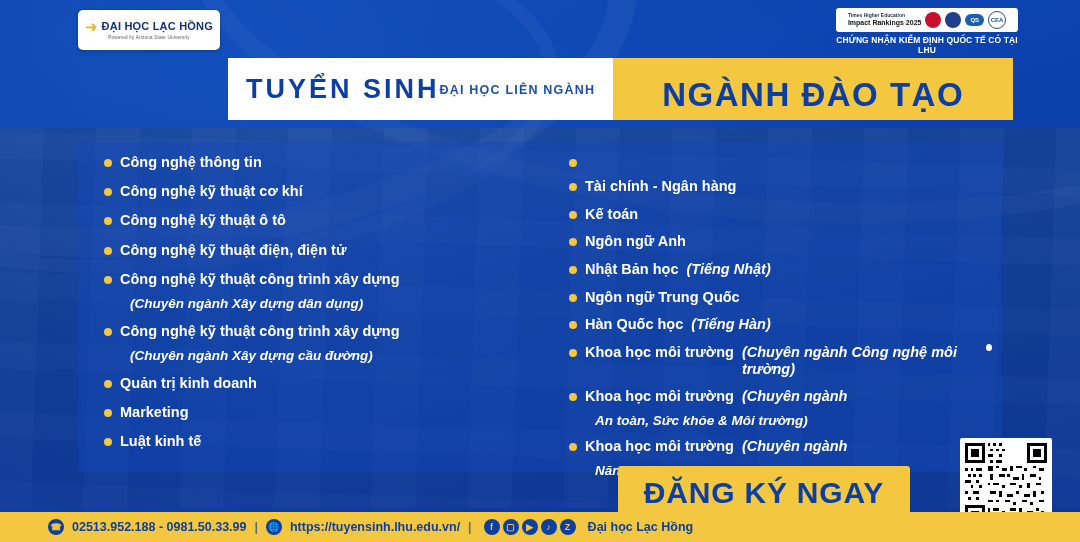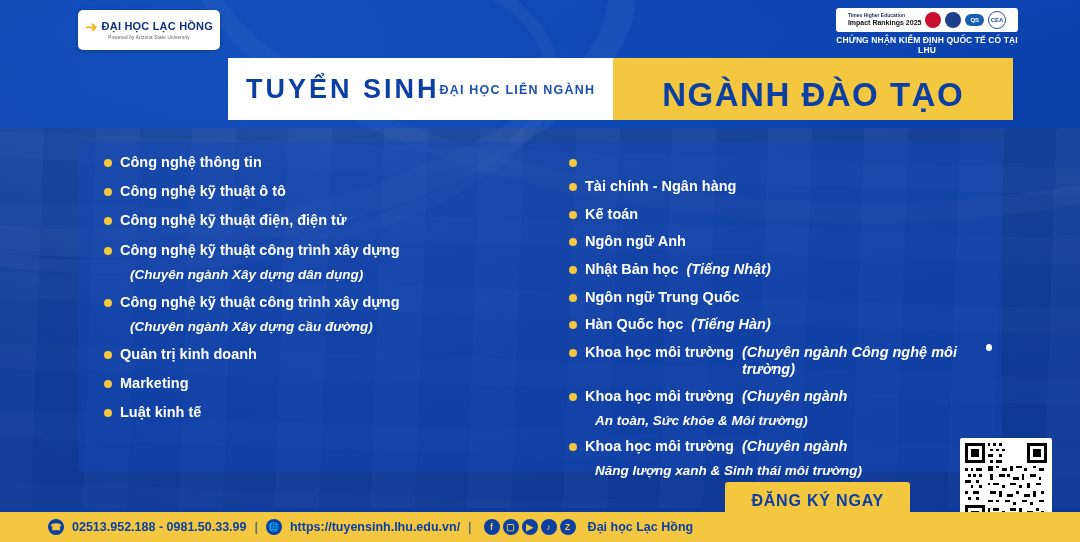--- a/index.html
+++ b/index.html
@@ -136,21 +136,21 @@
   .inline-ital { font-style: italic; font-weight:600; }
   .dot-end { display:inline-block; width:7px;height:7px;border-radius:50%;background:#ffffff; margin-left:6px; vertical-align:middle;}
 
   
   .cta {
     position:absolute; right: 170px; bottom: 22px;
     background:#f3c73f;
     padding: 10px 26px;
     border-radius: 3px;
   }
-  .cta span { font-size:16px; font-weight:bold; color:#0b3fa4; letter-spacing:.8px; }
+  .cta span { font-size:30px; font-weight:bold; color:#0b3fa4; letter-spacing:.8px; }
 
   
   .qr {
     position:absolute; right: 28px; bottom: 12px;
     width:92px; height:92px; background:#fff; padding:5px; border-radius:2px;
   }
   .qr-grid { width:100%; height:100%; }
 
   
   .footer {
@@ -214,20 +214,24 @@
     </div>
   </div>
 
   <div class="panel">
     <div class="cols">
 
       <div class="col left">
         <div class="item">
           <span class="bullet"></span>
           <span class="txt">Công nghệ thông tin</span>
+        </div>
+        <div class="item">
+          <span class="bullet"></span>
+          <span class="txt">Công nghệ kỹ thuật cơ khí</span>
         </div>
         <div class="item">
           <span class="bullet"></span>
           <span class="txt">Công nghệ kỹ thuật ô tô</span>
         </div>
         <div class="item">
           <span class="bullet"></span>
           <span class="txt">Công nghệ kỹ thuật điện, điện tử</span>
         </div>
         <div class="item">

